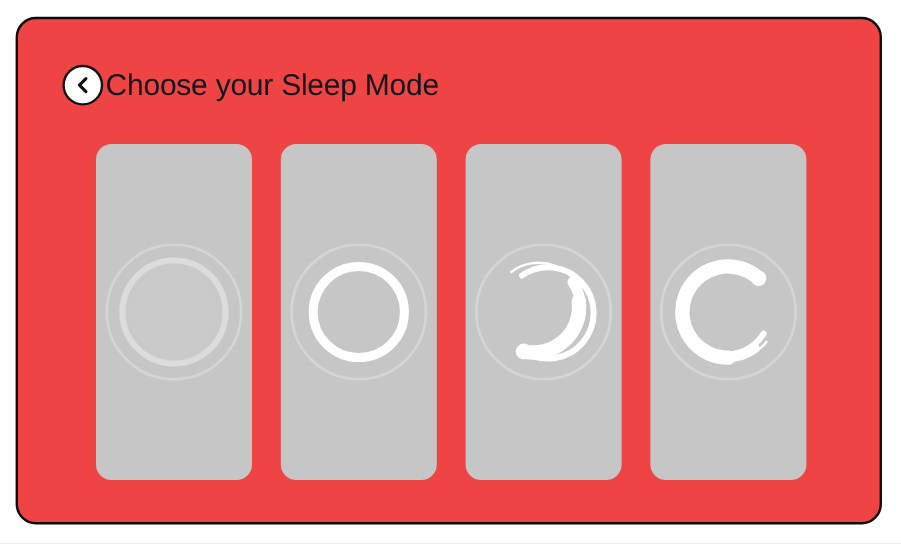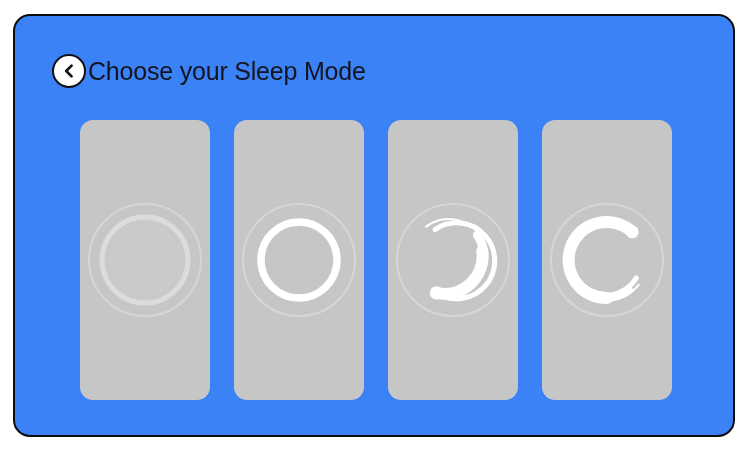--- a/index.html
+++ b/index.html
@@ -15,21 +15,21 @@
   }
   .screen {
     position: absolute;
     left: 13px;
     top: 14px;
     width: 722px;
     height: 423px;
     box-sizing: border-box;
     border: 2px solid #0d0d0d;
     border-radius: 17px;
-    background: #3b82f6;
+    background: #ef4444;
   }
   .header {
     position: absolute;
     left: 37px;
     top: 38px;
     display: flex;
     align-items: center;
     gap: 2px;
   }
   .back-btn {

